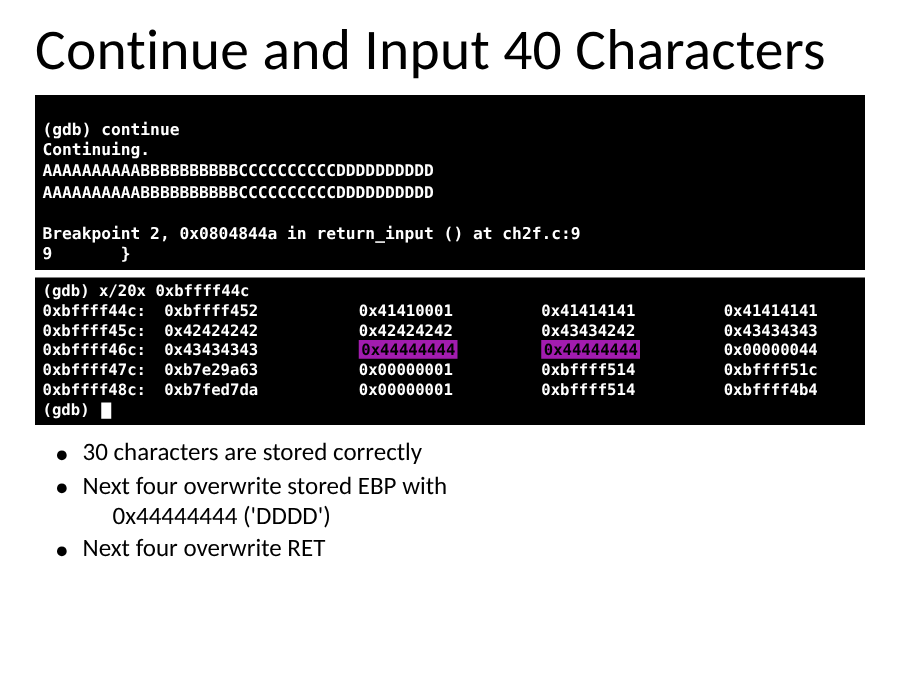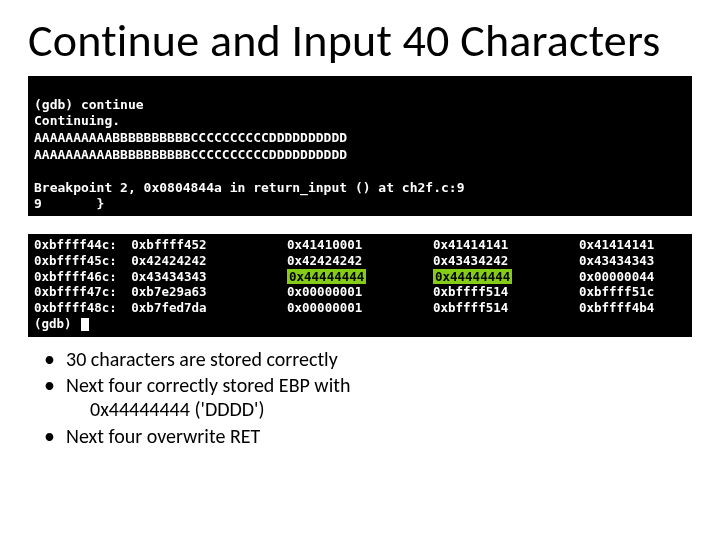--- a/index.html
+++ b/index.html
@@ -22,21 +22,21 @@
   }
   .term-block {
     background: #000;
     color: #fff;
     font-family: "DejaVu Sans Mono", Menlo, Consolas, monospace;
     font-size: 13px;
     line-height: 1.28;
     padding: 4px 6px 3px 6px;
     white-space: pre;
     font-weight: bold;
-    margin-bottom: 18px;
+    margin-bottom: 6px;
   }
   .term-block2 {
     background: #000;
     color: #fff;
     font-family: "DejaVu Sans Mono", Menlo, Consolas, monospace;
     font-size: 12.5px;
     line-height: 1.26;
     padding: 3px 6px 5px 6px;
     font-weight: bold;
     margin-bottom: 10px;
@@ -46,21 +46,21 @@
   }
   .mem-cell {
     white-space: pre;
   }
   .c0 { width: 100px; }
   .c1 { width: 160px; }
   .c2 { width: 150px; }
   .c3 { width: 150px; }
   .c4 { width: 110px; }
   .hl {
-    background: #84cc16;
+    background: #a21caf;
     color: #000;
     padding: 0 2px;
   }
   .cursor {
     display: inline-block;
     width: 8px;
     height: 13px;
     background: #fff;
     vertical-align: text-bottom;
     margin-left: 2px;
@@ -98,20 +98,21 @@
   <div class="term-block">
 <span>(gdb) continue</span>
 <span>Continuing.</span>
 <span>AAAAAAAAAABBBBBBBBBBCCCCCCCCCCDDDDDDDDDD</span>
 <span>AAAAAAAAAABBBBBBBBBBCCCCCCCCCCDDDDDDDDDD</span>
 <span></span>
 <span>Breakpoint 2, 0x0804844a in return_input () at ch2f.c:9</span>
 <span>9       }</span></div>
 
   <div class="term-block2">
+    <div>(gdb) x/20x 0xbffff44c</div>
     <div id="mem-rows">
         <div class="mem-row">
           <span class="mem-cell c0">0xbffff44c:</span>
           <span class="mem-cell c1">0xbffff452</span>
           <span class="mem-cell c2">0x41410001</span>
           <span class="mem-cell c3">0x41414141</span>
           <span class="mem-cell c4">0x41414141</span>
         </div>
         <div class="mem-row">
           <span class="mem-cell c0">0xbffff45c:</span>
@@ -141,18 +142,18 @@
           <span class="mem-cell c3">0xbffff514</span>
           <span class="mem-cell c4">0xbffff4b4</span>
         </div>
       </div>
     <div><span>(gdb) </span><span class="cursor"></span></div>
   </div>
 
   <ul class="bullets">
     <li>30 characters are stored correctly</li>
     <li>
-      <span>Next four correctly stored EBP with</span>
+      <span>Next four overwrite stored EBP with</span>
       <span class="indent">0x44444444 ('DDDD')</span>
     </li>
     <li>Next four overwrite RET</li>
   </ul>
 </div>
 
 </body></html>

